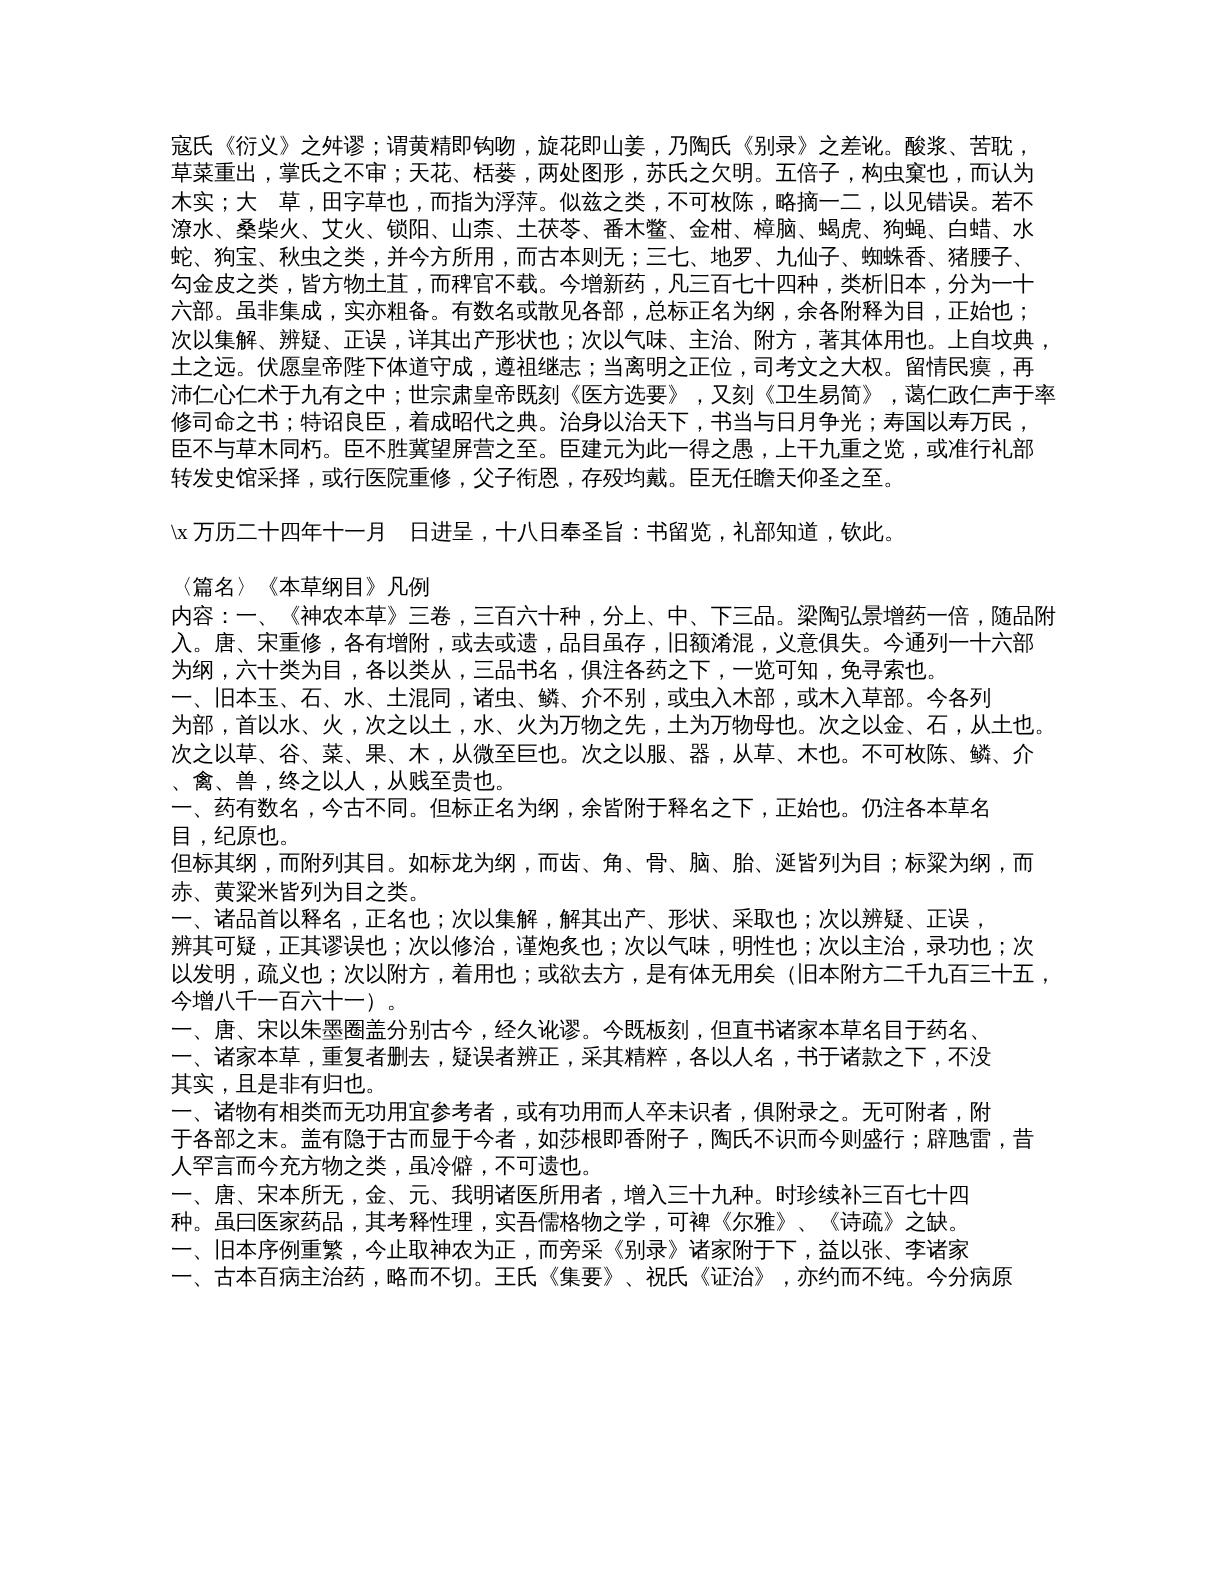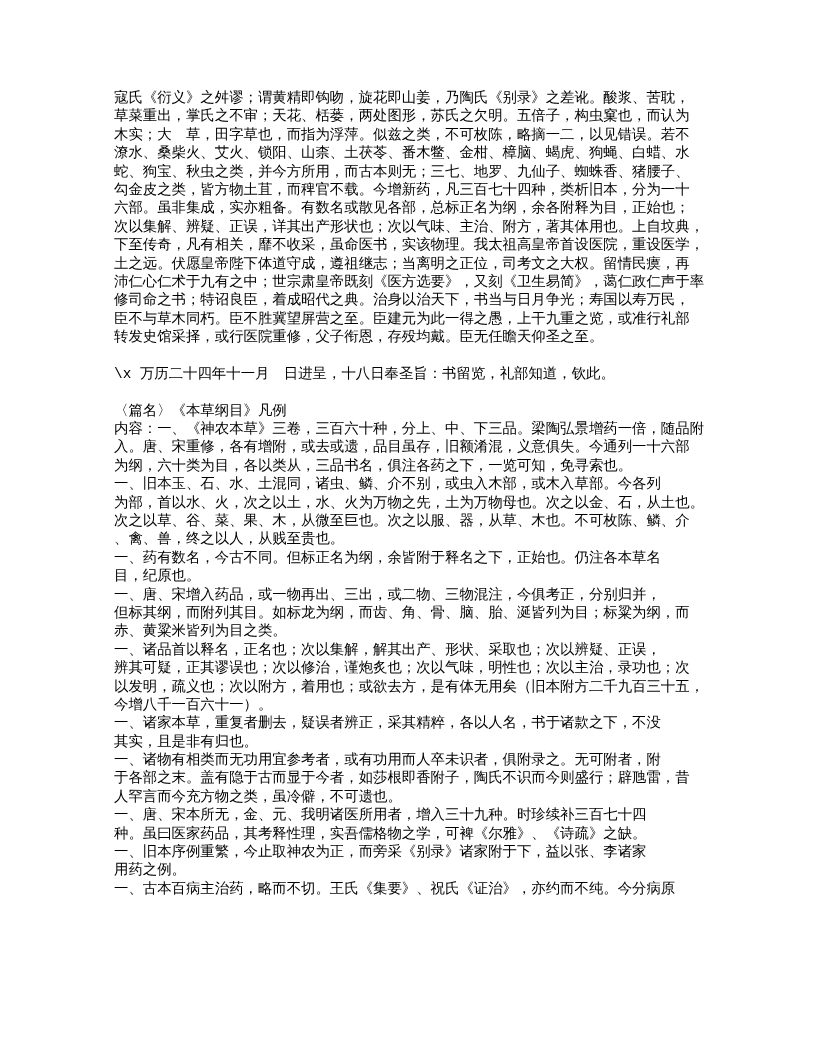--- a/index.html
+++ b/index.html
@@ -12,21 +12,21 @@
     width: 816px;
     height: 1056px;
     background: #ffffff;
     overflow: hidden;
   }
   .text-block {
     position: absolute;
     left: 114px;
     top: 89px;
     width: 600px;
-    font-family: Liberation Mono, monospace;
+    font-family: Liberation Serif, serif;
     font-size: 14.4px;
     line-height: 18.4px;
     color: #000000;
     font-weight: 400;
   }
   .ln {
     white-space: pre;
     height: 18.4px;
   }
   .blank {
@@ -40,21 +40,20 @@
   <div class="text-block">
 
     <div class="ln">寇氏《衍义》之舛谬；谓黄精即钩吻，旋花即山姜，乃陶氏《别录》之差讹。酸浆、苦耽，</div>
     <div class="ln">草菜重出，掌氏之不审；天花、栝蒌，两处图形，苏氏之欠明。五倍子，构虫窠也，而认为</div>
     <div class="ln">木实；大　草，田字草也，而指为浮萍。似兹之类，不可枚陈，略摘一二，以见错误。若不</div>
     <div class="ln">潦水、桑柴火、艾火、锁阳、山柰、土茯苓、番木鳖、金柑、樟脑、蝎虎、狗蝇、白蜡、水</div>
     <div class="ln">蛇、狗宝、秋虫之类，并今方所用，而古本则无；三七、地罗、九仙子、蜘蛛香、猪腰子、</div>
     <div class="ln">勾金皮之类，皆方物土苴，而稗官不载。今增新药，凡三百七十四种，类析旧本，分为一十</div>
     <div class="ln">六部。虽非集成，实亦粗备。有数名或散见各部，总标正名为纲，余各附释为目，正始也；</div>
     <div class="ln">次以集解、辨疑、正误，详其出产形状也；次以气味、主治、附方，著其体用也。上自坟典，</div>
-    <div class="ln">下至传奇，凡有相关，靡不收采，虽命医书，实该物理。我太祖高皇帝首设医院，重设医学，</div>
     <div class="ln">土之远。伏愿皇帝陛下体道守成，遵祖继志；当离明之正位，司考文之大权。留情民瘼，再</div>
     <div class="ln">沛仁心仁术于九有之中；世宗肃皇帝既刻《医方选要》，又刻《卫生易简》，蔼仁政仁声于率</div>
     <div class="ln">修司命之书；特诏良臣，着成昭代之典。治身以治天下，书当与日月争光；寿国以寿万民，</div>
     <div class="ln">臣不与草木同朽。臣不胜冀望屏营之至。臣建元为此一得之愚，上干九重之览，或准行礼部</div>
     <div class="ln">转发史馆采择，或行医院重修，父子衔恩，存殁均戴。臣无任瞻天仰圣之至。</div>
 
     <div class="ln blank"></div>
 
     <div class="ln">\x 万历二十四年十一月　日进呈，十八日奉圣旨：书留览，礼部知道，钦此。</div>
 
@@ -64,32 +63,31 @@
 
     <div class="ln">内容：一、《神农本草》三卷，三百六十种，分上、中、下三品。梁陶弘景增药一倍，随品附</div>
     <div class="ln">入。唐、宋重修，各有增附，或去或遗，品目虽存，旧额淆混，义意俱失。今通列一十六部</div>
     <div class="ln">为纲，六十类为目，各以类从，三品书名，俱注各药之下，一览可知，免寻索也。</div>
     <div class="ln">一、旧本玉、石、水、土混同，诸虫、鳞、介不别，或虫入木部，或木入草部。今各列</div>
     <div class="ln">为部，首以水、火，次之以土，水、火为万物之先，土为万物母也。次之以金、石，从土也。</div>
     <div class="ln">次之以草、谷、菜、果、木，从微至巨也。次之以服、器，从草、木也。不可枚陈、鳞、介</div>
     <div class="ln">、禽、兽，终之以人，从贱至贵也。</div>
     <div class="ln">一、药有数名，今古不同。但标正名为纲，余皆附于释名之下，正始也。仍注各本草名</div>
     <div class="ln">目，纪原也。</div>
-    <div class="ln">一、唐、宋增入药品，或一物再出、三出，或二物、三物混注，今俱考正，分别归并，</div>
     <div class="ln">但标其纲，而附列其目。如标龙为纲，而齿、角、骨、脑、胎、涎皆列为目；标粱为纲，而</div>
     <div class="ln">赤、黄粱米皆列为目之类。</div>
     <div class="ln">一、诸品首以释名，正名也；次以集解，解其出产、形状、采取也；次以辨疑、正误，</div>
     <div class="ln">辨其可疑，正其谬误也；次以修治，谨炮炙也；次以气味，明性也；次以主治，录功也；次</div>
     <div class="ln">以发明，疏义也；次以附方，着用也；或欲去方，是有体无用矣（旧本附方二千九百三十五，</div>
     <div class="ln">今增八千一百六十一）。</div>
+    <div class="ln">一、唐、宋以朱墨圈盖分别古今，经久讹谬。今既板刻，但直书诸家本草名目于药名、</div>
     <div class="ln">一、诸家本草，重复者删去，疑误者辨正，采其精粹，各以人名，书于诸款之下，不没</div>
     <div class="ln">其实，且是非有归也。</div>
     <div class="ln">一、诸物有相类而无功用宜参考者，或有功用而人卒未识者，俱附录之。无可附者，附</div>
     <div class="ln">于各部之末。盖有隐于古而显于今者，如莎根即香附子，陶氏不识而今则盛行；辟虺雷，昔</div>
     <div class="ln">人罕言而今充方物之类，虽冷僻，不可遗也。</div>
     <div class="ln">一、唐、宋本所无，金、元、我明诸医所用者，增入三十九种。时珍续补三百七十四</div>
     <div class="ln">种。虽曰医家药品，其考释性理，实吾儒格物之学，可裨《尔雅》、《诗疏》之缺。</div>
     <div class="ln">一、旧本序例重繁，今止取神农为正，而旁采《别录》诸家附于下，益以张、李诸家</div>
-    <div class="ln">用药之例。</div>
     <div class="ln">一、古本百病主治药，略而不切。王氏《集要》、祝氏《证治》，亦约而不纯。今分病原</div>
 
   </div>
 </div>
 
 </body></html>

